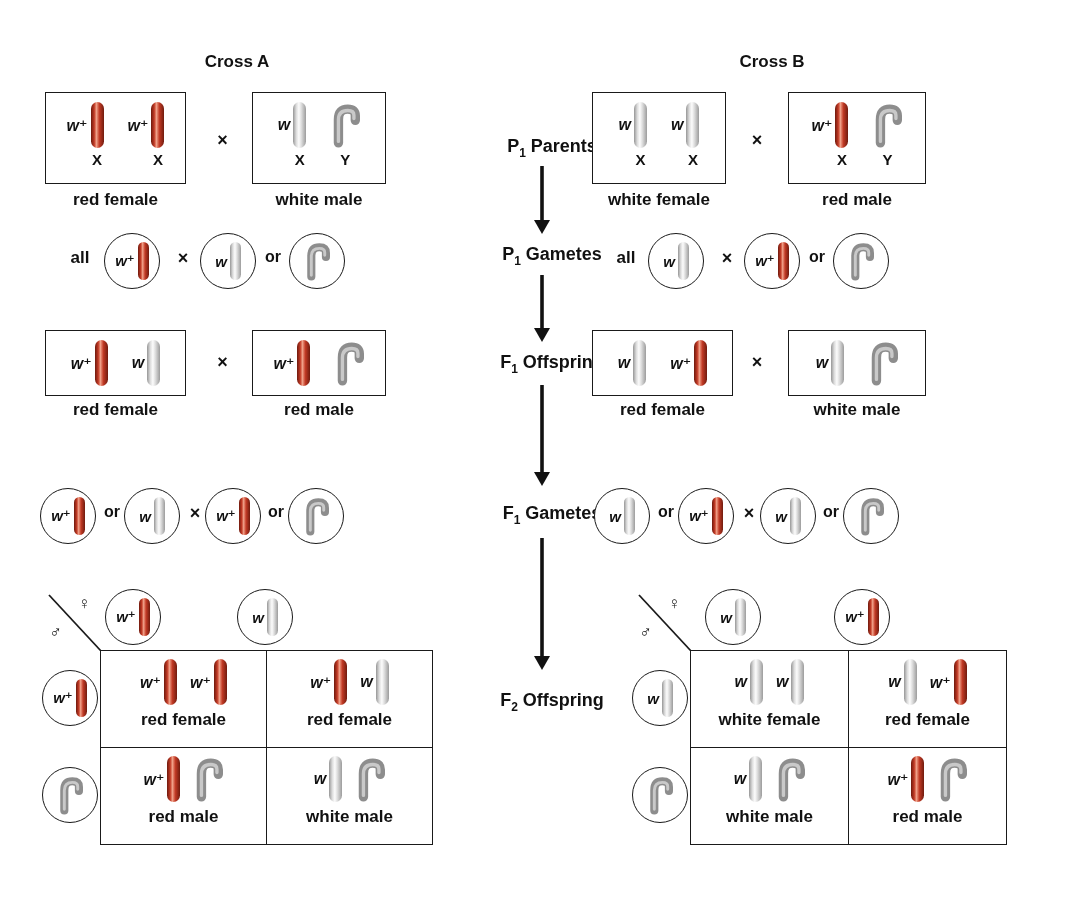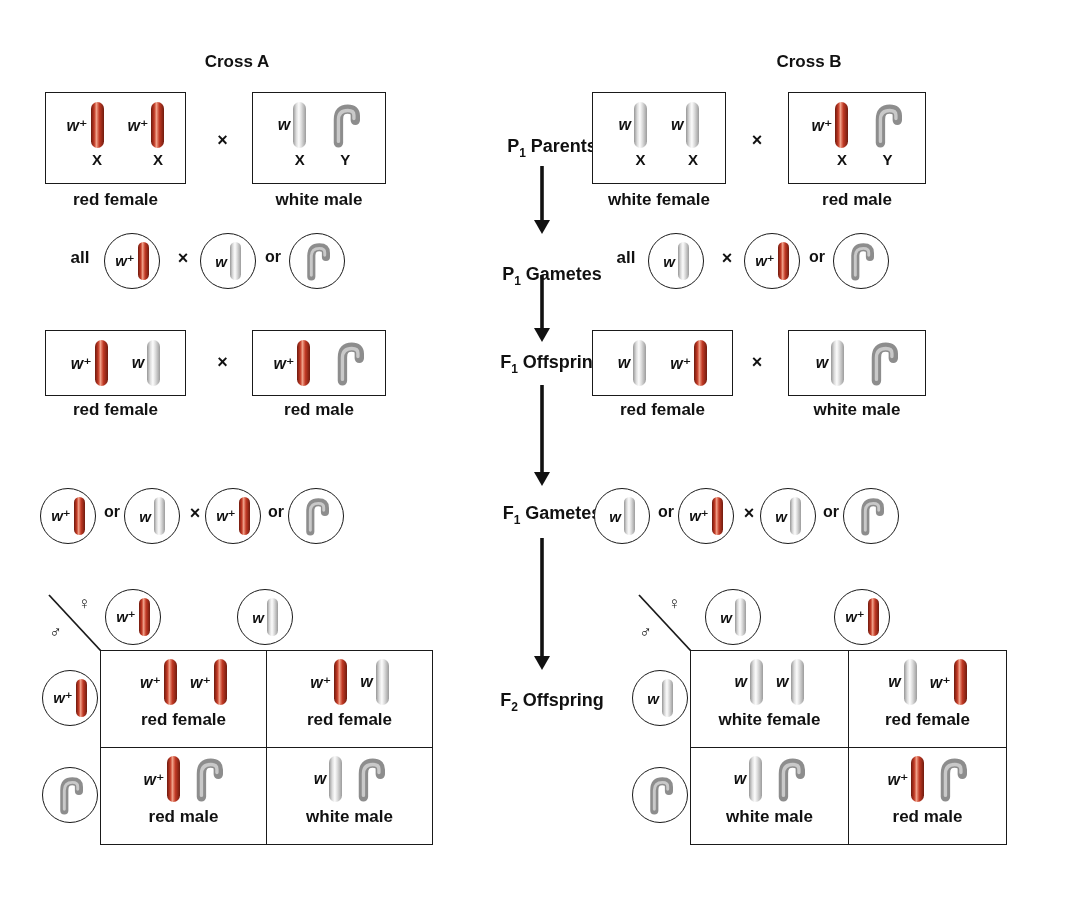--- a/index.html
+++ b/index.html
@@ -37,35 +37,35 @@
   .corner{position:absolute;width:58px;height:62px}
   .corner svg{position:absolute;left:0;top:0}
   .sym{position:absolute;font-size:17px}
 </style>
 </head>
 <body>
 
 <div class="canvas">
 
   <div class="title" style="left:162px;top:52px;width:150px">Cross A</div>
-  <div class="title" style="left:734px;top:52px;width:150px">Cross B</div>
+  <div class="title" style="left:697px;top:52px;width:150px">Cross B</div>
 
   <svg class="arrow-svg" style="left:531px;top:160px" width="22" height="520" viewBox="0 0 22 520">
     <line x1="11" y1="6" x2="11" y2="61" stroke="#111" stroke-width="3.6"></line>
     <polygon points="3,60 19,60 11,74" fill="#111"></polygon>
     <line x1="11" y1="115" x2="11" y2="169" stroke="#111" stroke-width="3.6"></line>
     <polygon points="3,168 19,168 11,182" fill="#111"></polygon>
     <line x1="11" y1="225" x2="11" y2="313" stroke="#111" stroke-width="3.6"></line>
     <polygon points="3,312 19,312 11,326" fill="#111"></polygon>
     <line x1="11" y1="378" x2="11" y2="497" stroke="#111" stroke-width="3.6"></line>
     <polygon points="3,496 19,496 11,510" fill="#111"></polygon>
   </svg>
 
   <div class="stage" style="left:482px;top:136px;width:140px"><span>P</span><sub>1</sub><span class="sw">Parents</span></div>
-  <div class="stage" style="left:482px;top:264px;width:140px"><span>P</span><sub>1</sub><span class="sw">Gametes</span></div>
+  <div class="stage" style="left:482px;top:244px;width:140px"><span>P</span><sub>1</sub><span class="sw">Gametes</span></div>
   <div class="stage" style="left:482px;top:352px;width:140px"><span>F</span><sub>1</sub><span class="sw">Offspring</span></div>
   <div class="stage" style="left:482px;top:503px;width:140px"><span>F</span><sub>1</sub><span class="sw">Gametes</span></div>
   <div class="stage" style="left:482px;top:690px;width:140px"><span>F</span><sub>2</sub><span class="sw">Offspring</span></div>
 
   <div class="gbox" style="left:45px;top:92px;width:141px;height:92px">
     <span class="unit">
       <span class="pairrow">
           <i class="allele">w⁺</i>
           <span class="rod red"></span>
         </span>

